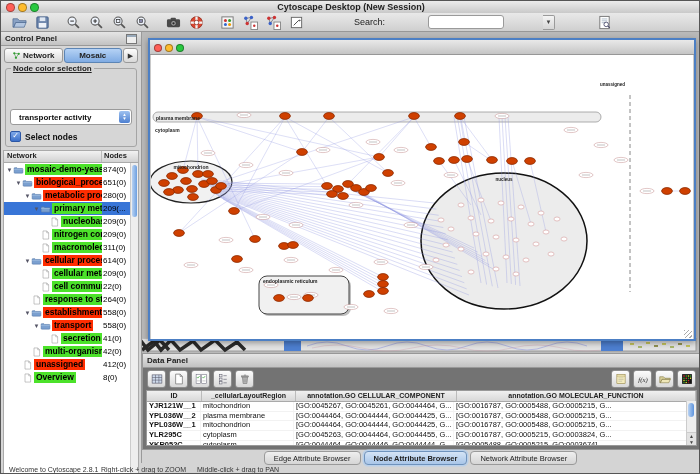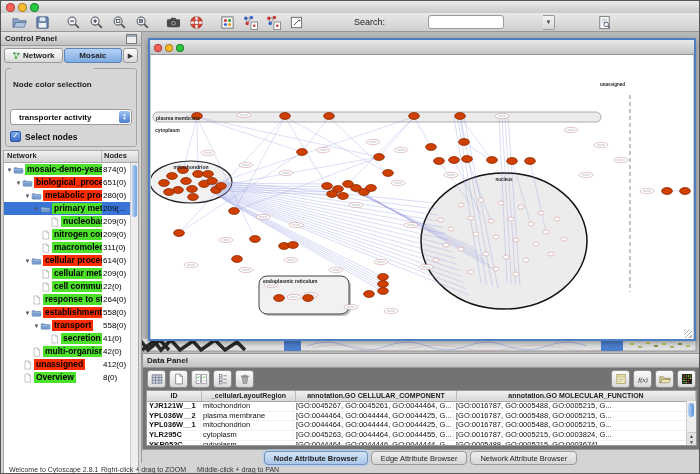--- a/index.html
+++ b/index.html
@@ -22,21 +22,21 @@
   .cp{position:absolute;left:0;top:31px;width:141px;height:431px;background:#d6d6d6;border-right:1px solid #9a9a9a;box-sizing:border-box;}
   .ptitle{height:13px;background:linear-gradient(#e5e5e5,#c2c2c2);border-bottom:1px solid #999;font-size:8px;font-weight:bold;color:#222;display:flex;align-items:center;padding:0 4px;justify-content:space-between;}
   .floatico{width:9px;height:8px;border:1px solid #777;background:#eee;position:relative;}
   .floatico:before{content:"";position:absolute;left:0;top:0;right:0;height:2px;background:#9ab;}
   .cptabs{display:flex;align-items:center;padding:2px 3px;gap:1px;}
   .cptab{flex:1;height:13px;border:1px solid #999;background:linear-gradient(#fdfdfd,#d8d8d8);font-size:8px;font-weight:bold;color:#222;display:flex;align-items:center;justify-content:center;gap:2px;border-radius:3px;}
   .cptab.active{background:linear-gradient(#b5d2f5,#7fabe3);border-color:#5c85b5;}
   .cptab svg{width:9px;height:9px;}
   .tabarrow{width:13px;height:13px;border:1px solid #999;border-radius:3px;background:linear-gradient(#fdfdfd,#d8d8d8);font-size:7px;color:#333;display:flex;align-items:center;justify-content:center;}
   .groupbox{margin:3px 4px;border:1px solid #a5a5a5;border-radius:3px;position:relative;padding:8px 4px 4px 4px;}
-  .grouplbl{position:absolute;top:-5px;left:5px;background:#d6d6d6;font-size:8px;font-weight:bold;color:#222;padding:16px 2px;}
+  .grouplbl{position:absolute;top:-5px;left:5px;background:#d6d6d6;font-size:8px;font-weight:bold;color:#222;padding:0 2px;text-decoration:underline;}
   .combo{height:14px;border:1px solid #9a9a9a;border-radius:3px;background:#fff;display:flex;align-items:center;font-size:8px;font-weight:bold;color:#111;padding-left:8px;position:relative;margin-top:32px;}
   .combo .caps{position:absolute;right:1px;top:1px;bottom:1px;width:11px;border-radius:2px;background:linear-gradient(#9fc2f0,#4d7fd0);display:flex;flex-direction:column;align-items:center;justify-content:center;color:#fff;font-size:4.5px;line-height:4px;}
   .checkrow{display:flex;align-items:center;gap:4px;margin-top:6px;}
   .checkbox{width:9px;height:9px;border-radius:2px;background:linear-gradient(#7fa9e8,#3b6fc9);border:1px solid #2c57a5;color:#fff;font-size:8px;line-height:8px;text-align:center;}
   .checklbl{font-size:8.5px;font-weight:bold;color:#111;}
   .treehead{margin:2px 2px 0 2px;height:11px;display:flex;background:linear-gradient(#f2f2f2,#d2d2d2);border:1px solid #aaa;font-size:7.5px;font-weight:bold;color:#222;}
   .treehead .c1{flex:1;padding-left:3px;border-right:1px solid #bbb;}
   .treehead .c2{width:34px;padding-left:2px;}
   .treebox{margin:0 2px;height:337px;background:#fff;border:1px solid #aaa;border-top:none;position:relative;overflow:hidden;}
   .trow{height:13px;display:flex;align-items:center;font-size:8.5px;font-weight:bold;color:#000;white-space:nowrap;}
@@ -90,20 +90,21 @@
 <body>
 
 <div class="app">
 
   <div class="titlebar">
     <div class="lights">
       <span class="light l-close"></span>
       <span class="light l-min"></span>
       <span class="light l-zoom"></span>
     </div>
+    <div class="apptitle">Cytoscape Desktop (New Session)</div>
   </div>
 
   <div class="toolbar">
     <span id="tb-icons" style="display:flex;align-items:center">
         <span class="tbtn" style="">
           <svg viewBox="0 0 16 16">
             <path d="M1 4h5l2 2h7v2H4L2 13H1z" fill="#8aa2c4" stroke="#44618c" stroke-width=".7"></path>
             <path d="M4 8h11l-2 5H2z" fill="#b3c6e0" stroke="#44618c" stroke-width=".7"></path>
           </svg>
         </span>
@@ -807,22 +808,22 @@
           </div>
         </div>
       <div class="dscroll">
         <div class="dthumb"></div>
         <div class="darrows">▲<br>▼</div>
       </div>
     </div>
   </div>
 
   <div class="tabsrow" id="browser-tabs">
+      <div class="btab">Edge Attribute Browser</div>
       <div class="btab active">Node Attribute Browser</div>
-      <div class="btab">Edge Attribute Browser</div>
       <div class="btab">Network Attribute Browser</div>
     </div>
 
   <div class="statusbar">
     <span class="st1">Welcome to Cytoscape 2.8.1</span>
     <span class="st2">Right-click + drag to ZOOM</span>
     <span class="st3">Middle-click + drag to PAN</span>
   </div>
 
 </div>

